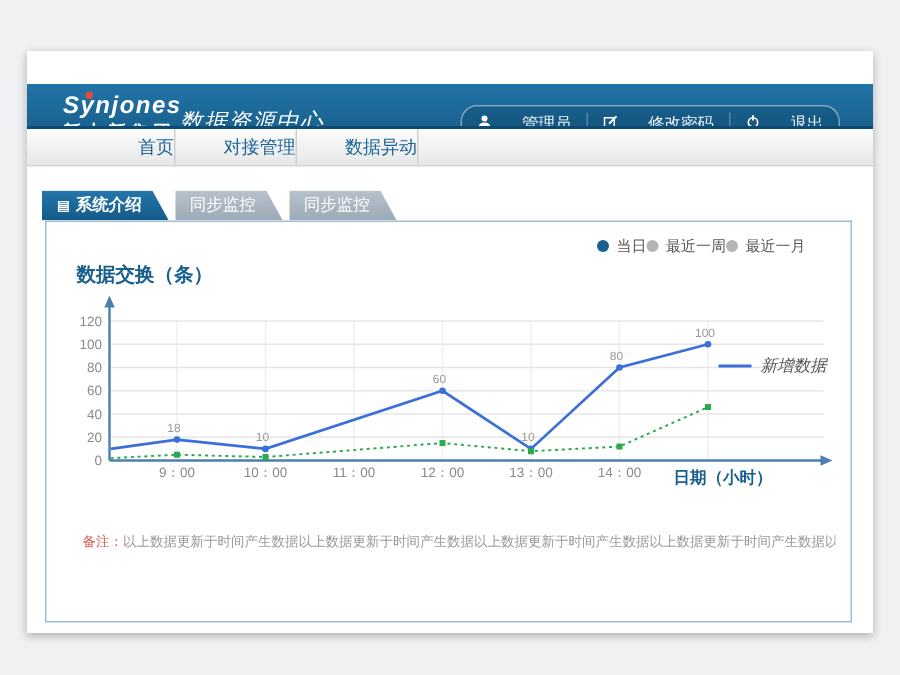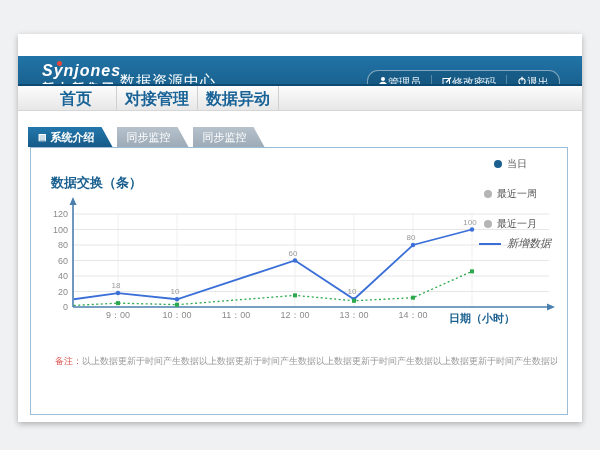--- a/index.html
+++ b/index.html
@@ -8,45 +8,45 @@
   .page{position:absolute;left:18px;top:34px;width:564px;height:388px;background:#fff;
         box-shadow:0 2px 6px rgba(0,0,0,.28);}
 
   
   .header{position:absolute;top:0;left:0;right:0;height:50px;
           background:linear-gradient(#2173a7,#14567f);margin-top:22px;}
   .logo{position:absolute;left:24px;top:6px;color:#fff;}
   .logo-main{font-style:italic;font-weight:bold;font-size:16px;letter-spacing:1px;line-height:18px;position:relative;}
   .logo-dot{position:absolute;width:5px;height:5px;background:#e8483b;border-radius:50%;top:-1px;left:15px;}
   .logo-sub{font-weight:bold;font-size:12px;letter-spacing:3px;line-height:16px;}
-  .app-title{position:absolute;left:102px;top:16px;font-size:15px;color:#fff;letter-spacing:1px;}
+  .app-title{position:absolute;left:102px;top:16px;font-size:15px;color:#fff;letter-spacing:1px;font-style:italic;}
   .user-pill{position:absolute;right:22px;top:14px;height:22px;border:1px solid rgba(255,255,255,.45);
              border-radius:11px;background:rgba(8,55,85,.25);display:flex;align-items:center;}
-  .user-item{padding:0 10px;color:#eaf3f9;font-size:11px;display:flex;align-items:center;gap:0;
+  .user-item{padding:0 10px;color:#eaf3f9;font-size:11px;display:flex;align-items:center;gap:20px;
              border-left:1px solid rgba(255,255,255,.28);height:14px;cursor:pointer;}
   .user-item:first-child{border-left:none;}
 
   
   .nav{position:absolute;top:50px;left:0;right:0;height:27px;
        background:linear-gradient(#fcfcfc,#e7e7e7);border-top:2px solid #0c4a74;
        border-bottom:1px solid #d6d6d6;display:flex;padding-left:18px;box-sizing:border-box;}
-  .nav-item{width:80px;text-align:center;line-height:25px;color:#1a6397;font-size:16px;
-            font-weight:bold;border-right:1px solid #cfcfcf;cursor:pointer;}
+  .nav-item{width:80px;text-align:right;line-height:25px;color:#1a6397;font-size:12px;
+            font-weight:normal;border-right:1px solid #cfcfcf;cursor:pointer;}
 
   
   .tabs{position:absolute;top:93px;left:10px;display:flex;gap:4px;}
   .tab{height:20px;line-height:20px;padding:0 18px 0 10px;color:#fff;font-size:11px;
        clip-path:polygon(0 0,calc(100% - 11px) 0,100% 100%,0 100%);display:flex;align-items:center;gap:4px;cursor:pointer;}
   .tab.active{background:linear-gradient(#2377ac,#155a88);font-weight:bold;}
   .tab.inactive{background:linear-gradient(#b6c1cb,#9dabb8);text-align:center;}
   .tab-icon{font-size:9px;line-height:20px;}
 
   
   .panel{position:absolute;left:12px;top:113px;width:536px;height:266px;border:1px solid #9dbdd6;background:#fff;}
-  .radios{position:absolute;top:9px;right:30px;display:flex;gap:16px;align-items:center;flex-direction:column;}
+  .radios{position:absolute;top:9px;right:30px;display:flex;gap:0;}
   .radio{display:flex;align-items:center;gap:5px;cursor:pointer;}
   .radio-dot{width:8px;height:8px;border-radius:50%;}
   .radio-label{font-size:10px;color:#555;}
   .y-title{position:absolute;left:20px;top:26px;font-size:13px;font-weight:bold;color:#195f8f;}
   .chart{position:absolute;left:10px;top:48px;}
   .legend{position:absolute;right:16px;top:88px;font-style:italic;}
   .legend-row{display:flex;align-items:center;gap:6px;margin-bottom:7px;cursor:default;}
   .legend-swatch{width:22px;height:0;}
   .legend-label{font-size:11px;color:#555;}
   .note{position:absolute;left:24px;top:207px;width:502px;white-space:nowrap;overflow:hidden;

